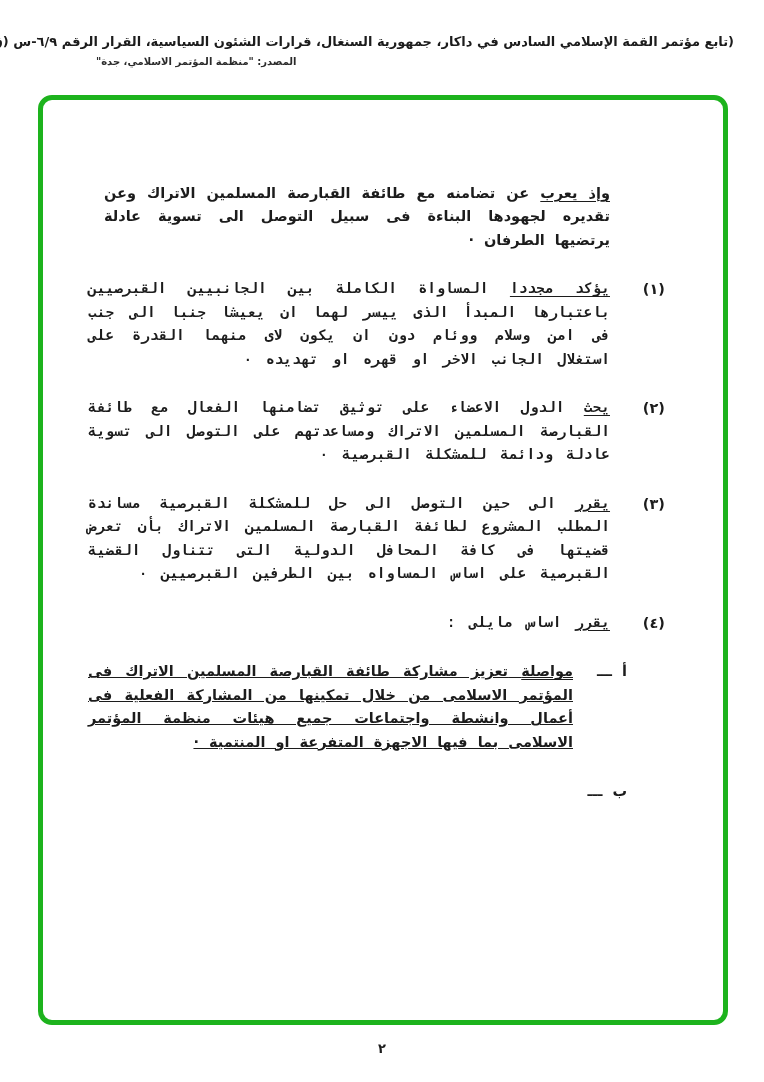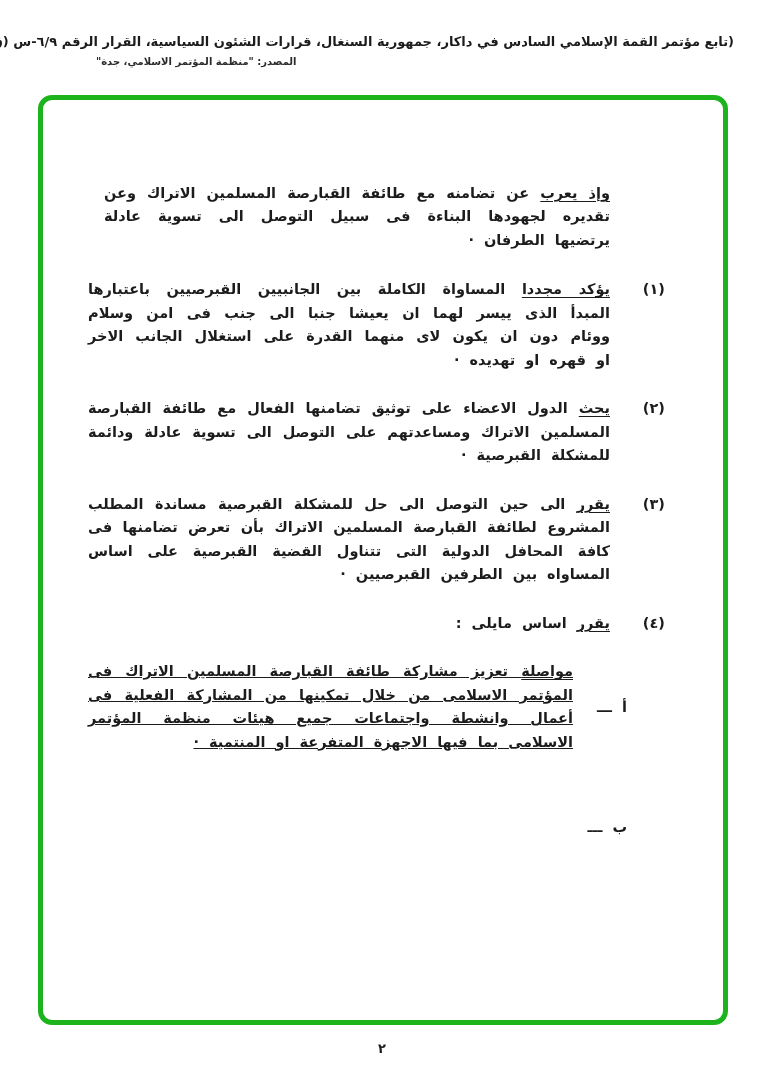--- a/index.html
+++ b/index.html
@@ -72,32 +72,31 @@
     display: flex;
     gap: 10px;
     margin-bottom: 25px;
   }
 
   .item-num {
     flex: 0 0 45px;
     white-space: nowrap;
   }
 
-  .item-text { flex: 1; }
+  .item-text { flex: 1; font-family: Liberation Mono, monospace; }
 
   .subitem {
     display: flex;
     gap: 8px;
     margin: 0 38px 26px 0;
   }
 
   .subitem-marker {
     flex: 0 0 46px;
     white-space: nowrap;
-    margin-top: 36px;
   }
 
   .subitem-text { flex: 1; text-decoration: underline; }
 
   .lead {
     text-decoration: underline;
     text-underline-offset: 3px;
   }
 
   
@@ -139,21 +138,21 @@
     <span class="item-text">
       <span class="lead">يحث</span>
       <span>الدول الاعضاء على توثيق تضامنها الفعال مع طائفة القبارصة المسلمين الاتراك ومساعدتهم على التوصل الى تسوية عادلة ودائمة للمشكلة القبرصية ·</span>
     </span>
   </div>
 
   <div class="item">
     <span class="item-num">(٣)</span>
     <span class="item-text">
       <span class="lead">يقرر</span>
-      <span>الى حين التوصل الى حل للمشكلة القبرصية مساندة المطلب المشروع لطائفة القبارصة المسلمين الاتراك بأن تعرض تضامنها فى كافة المحافل الدولية التى تتناول القضية القبرصية على اساس المساواه بين الطرفين القبرصيين ·</span>
+      <span>الى حين التوصل الى حل للمشكلة القبرصية مساندة المطلب المشروع لطائفة القبارصة المسلمين الاتراك بأن تعرض قضيتها فى كافة المحافل الدولية التى تتناول القضية القبرصية على اساس المساواه بين الطرفين القبرصيين ·</span>
     </span>
   </div>
 
   <div class="item">
     <span class="item-num">(٤)</span>
     <span class="item-text">
       <span class="lead">يقرر</span>
       <span>اساس مايلى :</span>
     </span>
   </div>

